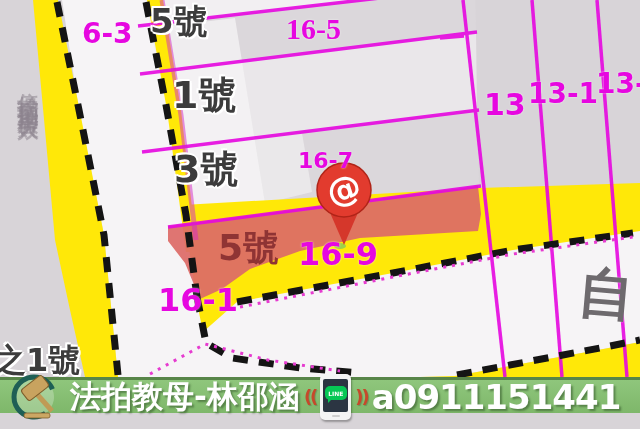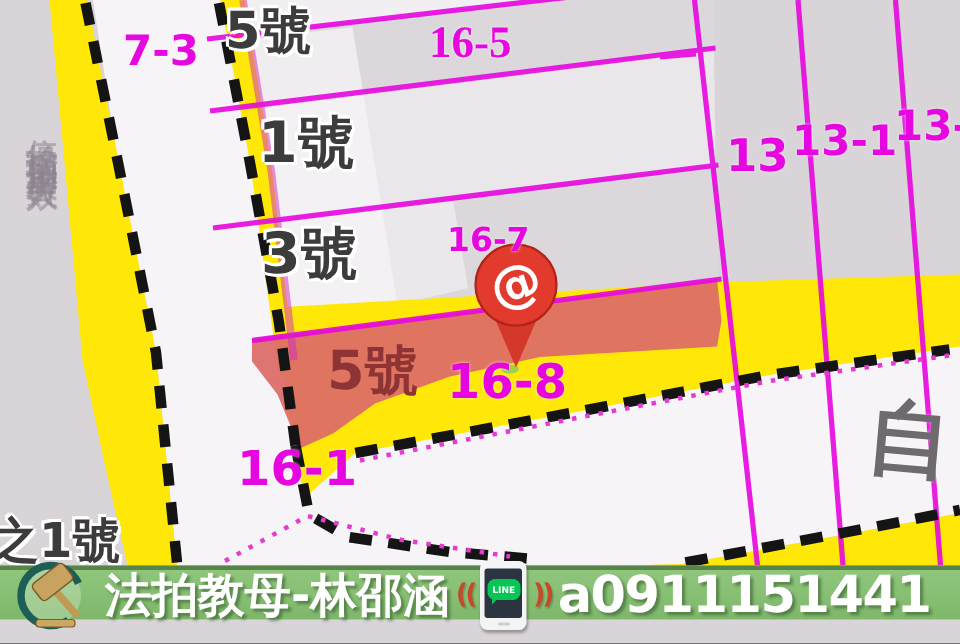--- a/index.html
+++ b/index.html
@@ -110,29 +110,29 @@
       <g>
         <ellipse cx="340" cy="246" rx="6" ry="3" fill="#9ed04a"></ellipse>
         <polygon points="344,245 328,208 360,208" fill="#d5372b"></polygon>
         <circle cx="344" cy="190" r="27" fill="#e23b2e" stroke="#b02418" stroke-width="1.5"></circle>
         <text x="344" y="201" text-anchor="middle" font-size="34" font-weight="bold" fill="#ffffff" transform="rotate(-18 344 190)">@</text>
       </g>
     </svg>
 
     <div id="watermark">停拍或撤拍則廣告失效</div>
 
-    <div class="maplabel lot" style="left:82px;top:20px;font-size:28px;">7-3</div>
+    <div class="maplabel lot" style="left:82px;top:20px;font-size:28px;">6-3</div>
     <div class="maplabel house" style="left:150px;top:4px;font-size:34px;">5號</div>
     <div class="maplabel lot" style="left:286px;top:14px;font-size:30px;font-family:Liberation Serif, serif;">16-5</div>
     <div class="maplabel house" style="left:172px;top:76px;font-size:38px;">1號</div>
     <div class="maplabel house" style="left:174px;top:150px;font-size:38px;text-align:right;">3號</div>
     <div class="maplabel lot" style="left:298px;top:150px;font-size:22px;">16-7</div>
     <div class="maplabel house house-red" style="left:218px;top:230px;font-size:36px;">5號</div>
-    <div class="maplabel lot" style="left:298px;top:238px;font-size:32px;">16-8</div>
-    <div class="maplabel lot" style="left:158px;top:296px;font-size:32px;">16-1</div>
+    <div class="maplabel lot" style="left:298px;top:238px;font-size:32px;">16-9</div>
+    <div class="maplabel lot" style="left:158px;top:284px;font-size:32px;">16-1</div>
     <div class="maplabel lot" style="left:484px;top:90px;font-size:30px;">13</div>
     <div class="maplabel lot" style="left:528px;top:80px;font-size:28px;">13-1</div>
     <div class="maplabel lot" style="left:596px;top:70px;font-size:28px;">13-1</div>
     <div class="maplabel roadname" style="left:578px;top:266px;font-size:56px;transform:rotate(5deg);">自</div>
     <div class="maplabel house" style="left:-6px;top:344px;font-size:32px;">之1號</div>
   </div>
 
   <div id="banner">
     <svg width="58" height="48" viewBox="0 0 58 48" style="flex:0 0 auto;">
       <circle cx="26" cy="24" r="20" fill="rgba(255,255,255,0.25)" stroke="#1e5f55" stroke-width="5" stroke-dasharray="98 28" transform="rotate(55 26 24)"></circle>

